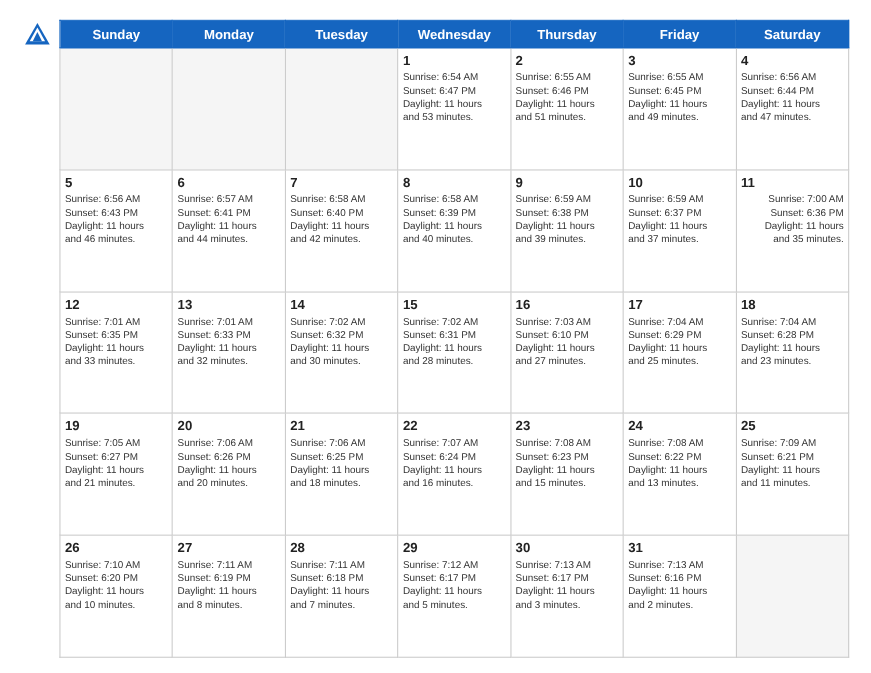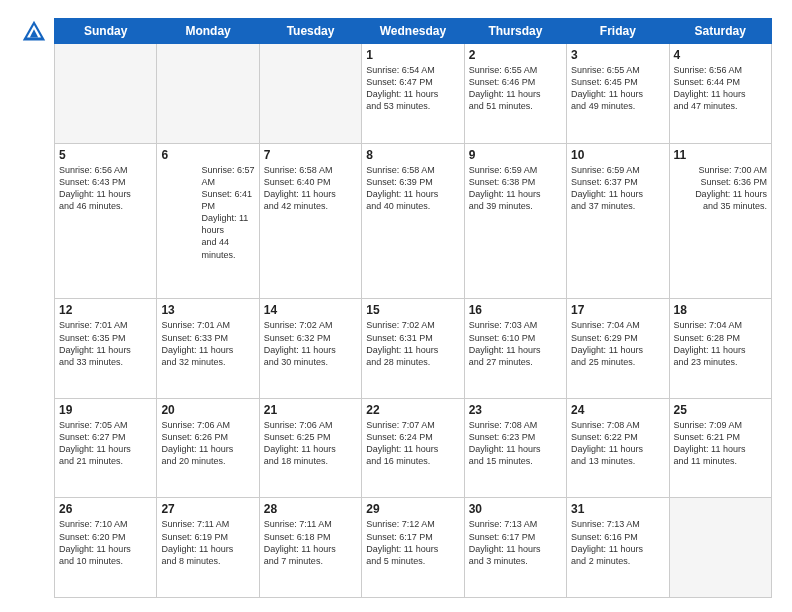--- a/index.html
+++ b/index.html
@@ -168,21 +168,21 @@
         <tr>
           <td>
             <span class="day-number">5</span>
             <div class="day-info" style="white-space: pre-line;">Sunrise: 6:56 AM
 Sunset: 6:43 PM
 Daylight: 11 hours
 and 46 minutes.</div>
           </td>
           <td>
             <span class="day-number">6</span>
-            <div class="day-info" style="white-space: pre-line; margin-left: 40px;">Sunrise: 6:57 AM
+            <div class="day-info" style="white-space: pre-line;">Sunrise: 6:57 AM
 Sunset: 6:41 PM
 Daylight: 11 hours
 and 44 minutes.</div>
           </td>
           <td>
             <span class="day-number">7</span>
             <div class="day-info" style="white-space: pre-line;">Sunrise: 6:58 AM
 Sunset: 6:40 PM
 Daylight: 11 hours
 and 42 minutes.</div>

